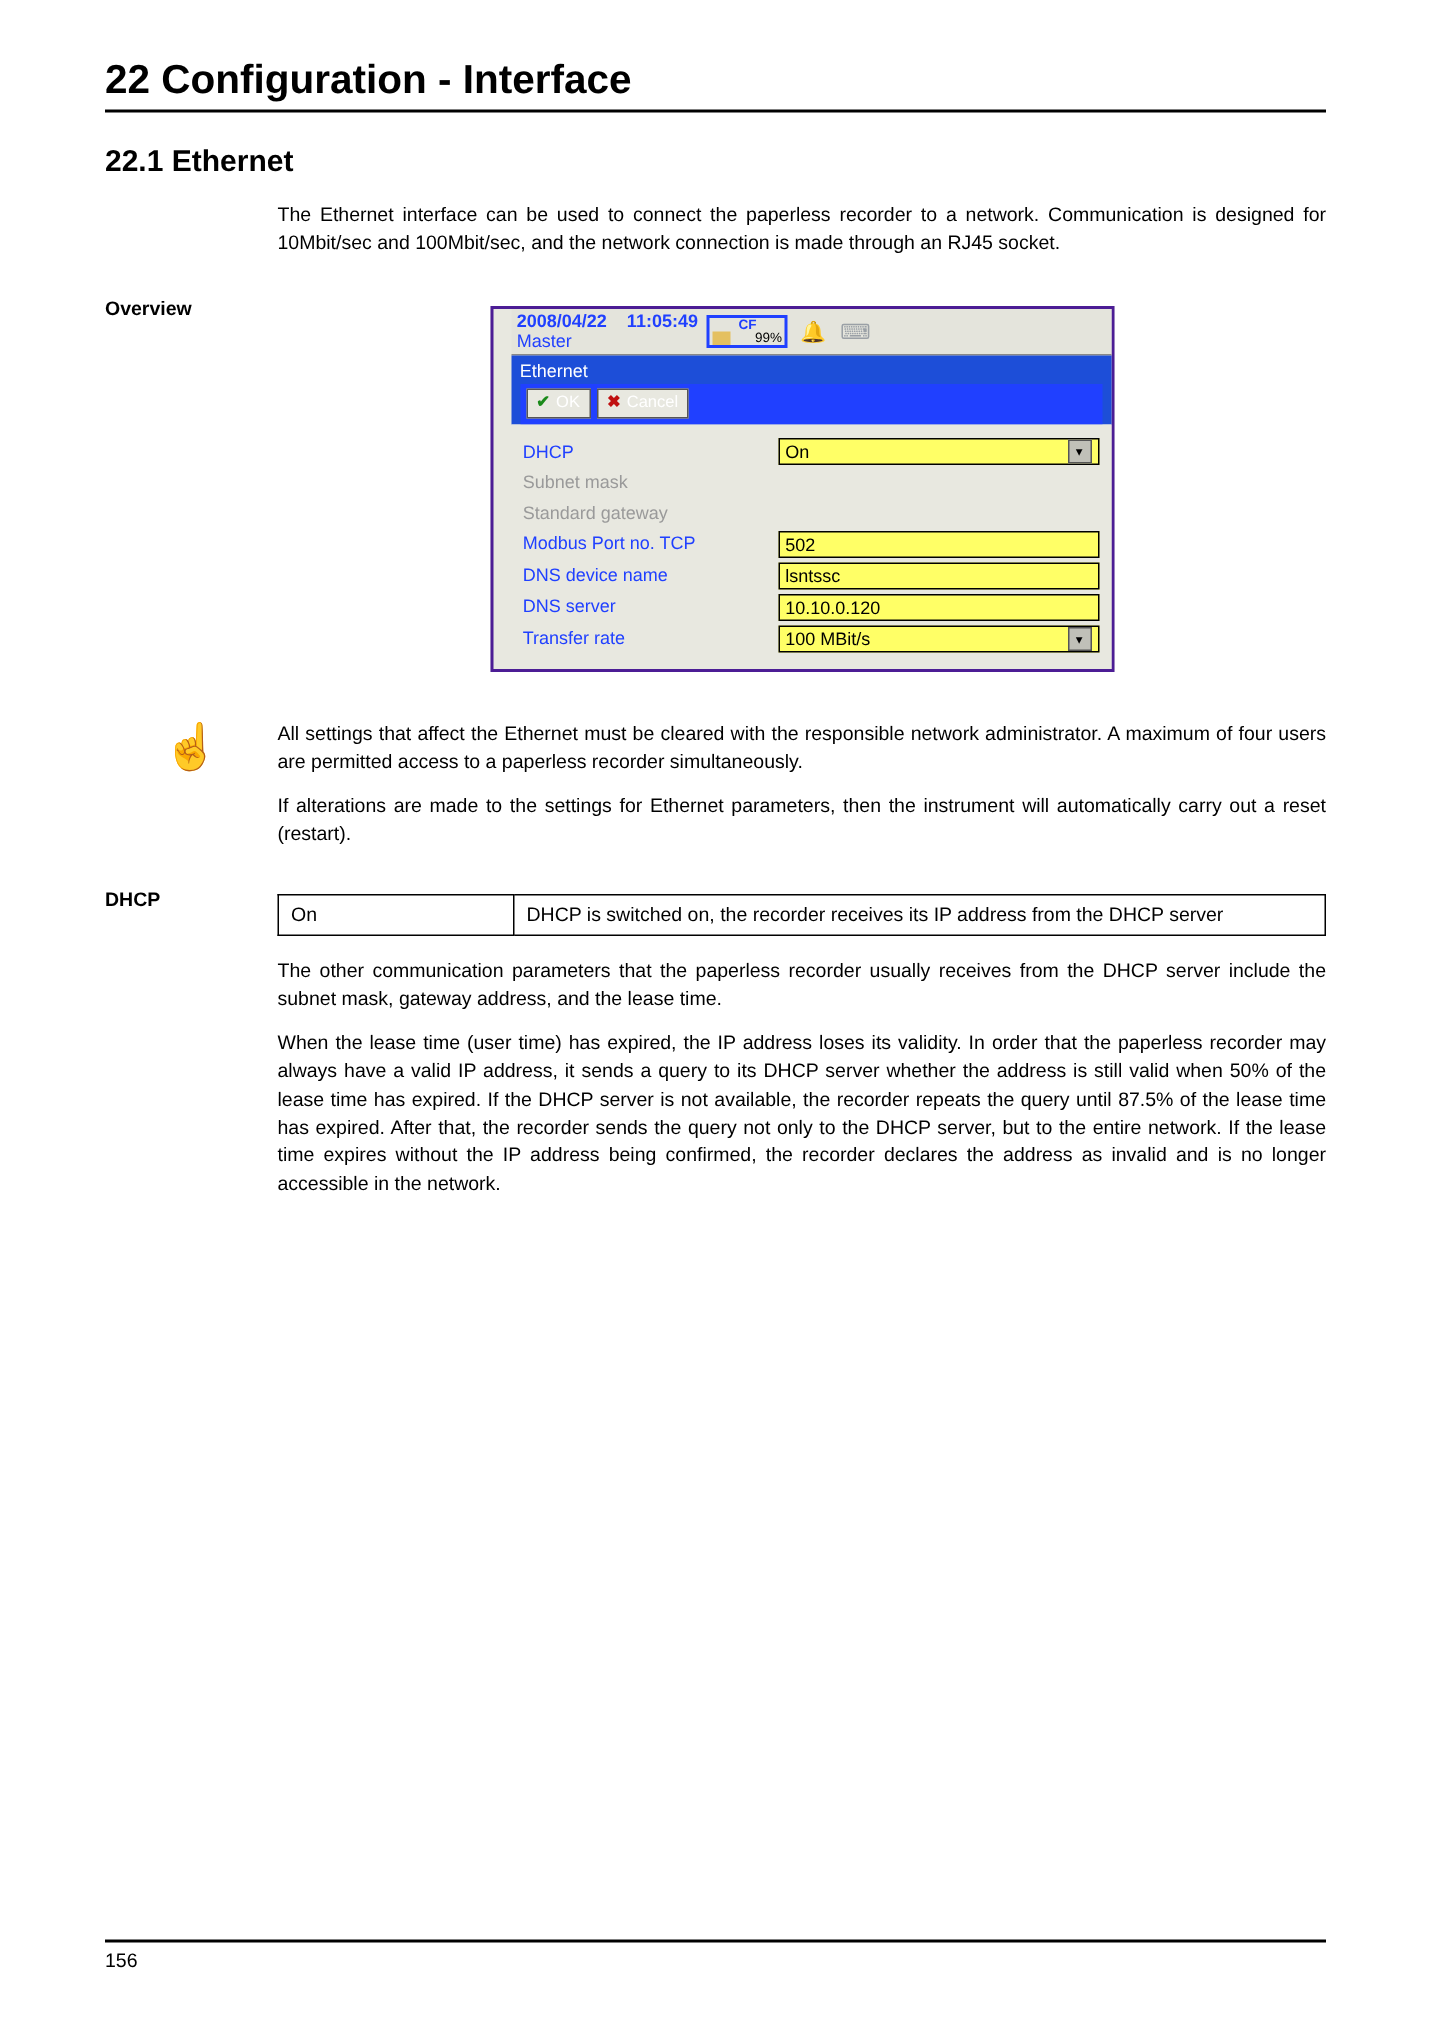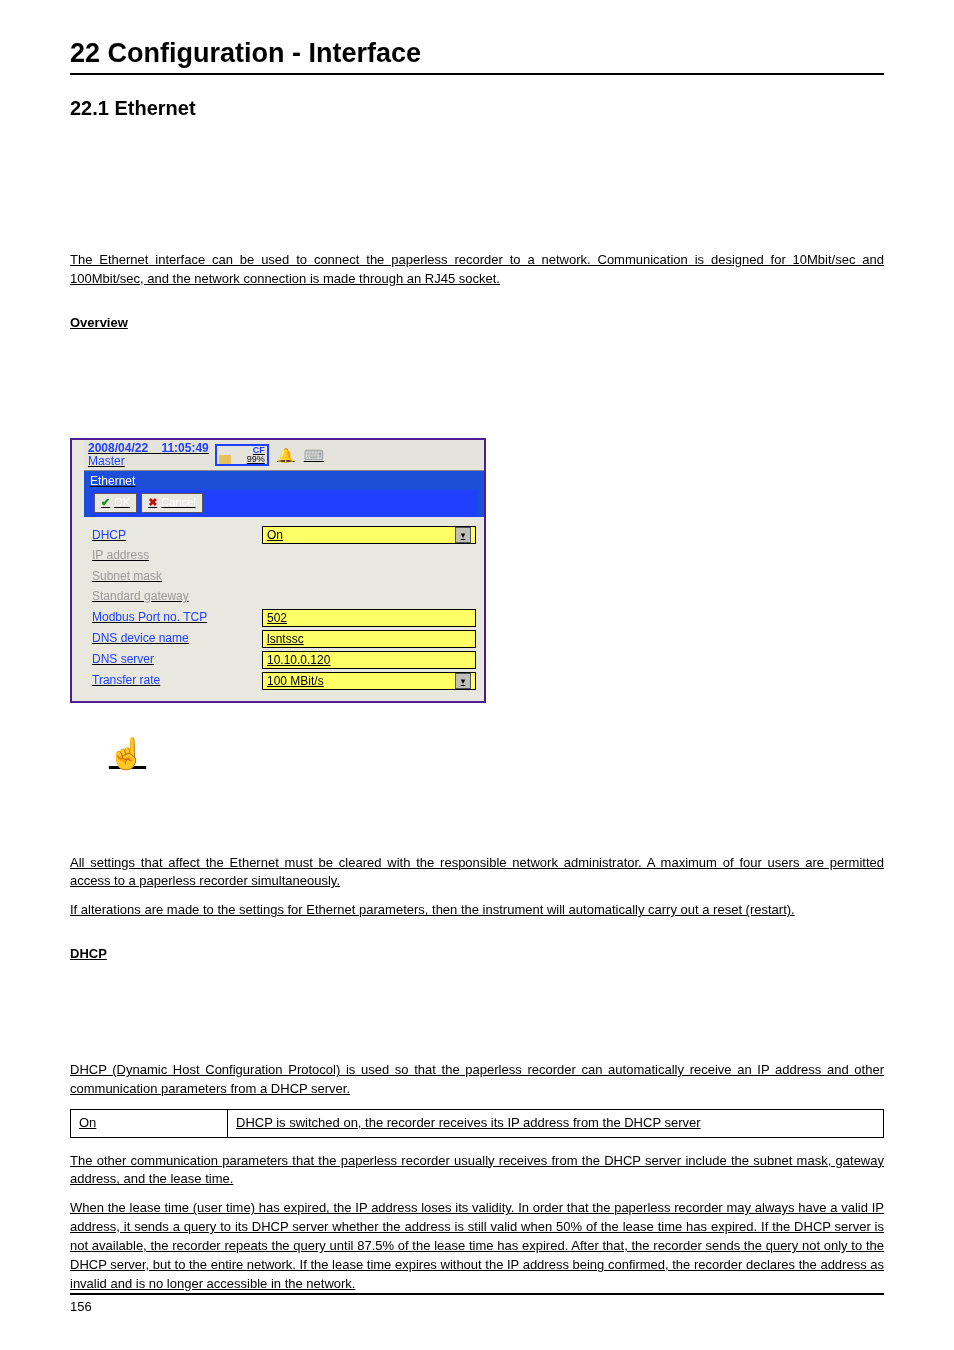--- a/index.html
+++ b/index.html
@@ -26,24 +26,23 @@
     border-top: 2px solid #000;
     margin: 0 0 22px 0;
   }
   .section-title {
     font-size: 20px;
     font-weight: bold;
     margin: 0 0 14px 0;
   }
   .content-row {
     display: flex;
-    flex-direction: column;
+    flex-direction: row;
     align-items: flex-start;
     margin-bottom: 14px;
-    text-decoration: underline;
   }
   .side-label {
     width: 115px;
     flex: 0 0 115px;
     font-size: 13px;
     font-weight: bold;
     padding-top: 2px;
   }
   .side-icon {
     width: 115px;
@@ -88,21 +87,21 @@
     font-weight: bold;
     line-height: 1.1;
   }
   .dev-header .h-left .line2 { font-weight: normal; }
   .cf-badge {
     border: 2px solid #2040ff;
     color: #2040ff;
     font-size: 9px;
     font-weight: bold;
     padding: 0 2px;
-    text-align: right;
+    text-align: center;
     line-height: 1;
   }
   .cf-badge .pct {
     display: flex;
     align-items: center;
     gap: 16px;
     font-size: 9px;
     font-weight: normal;
     color: #000;
   }
@@ -275,23 +274,20 @@
 
           <div class="dev-body">
             <div class="dev-row">
               <span class="lbl blue">DHCP</span>
               <span class="fld">
                 <span>On</span>
                 <span class="dd">▾</span>
               </span>
             </div>
             <div class="dev-row">
-              <span class="lbl dim">IP address</span>
-            </div>
-            <div class="dev-row">
               <span class="lbl dim">Subnet mask</span>
             </div>
             <div class="dev-row">
               <span class="lbl dim">Standard gateway</span>
             </div>
             <div class="dev-row">
               <span class="lbl blue">Modbus Port no. TCP</span>
               <span class="fld">
                 <span>502</span>
               </span>
@@ -327,21 +323,20 @@
     </div>
     <div class="body-col">
       <p>All settings that affect the Ethernet must be cleared with the responsible network administrator. A maximum of four users are permitted access to a paperless recorder simultaneously.</p>
       <p>If alterations are made to the settings for Ethernet parameters, then the instrument will automatically carry out a reset (restart).</p>
     </div>
   </div>
 
   <div class="content-row">
     <div class="side-label">DHCP</div>
     <div class="body-col">
-      <p>DHCP (Dynamic Host Configuration Protocol) is used so that the paperless recorder can automatically receive an IP address and other communication parameters from a DHCP server.</p>
       <table class="dhcp-table">
         <tbody>
             <tr>
           <td>On</td>
           <td>DHCP is switched on, the recorder receives its IP address from the DHCP server</td>
         </tr>
       </tbody>
         </table>
       <p>The other communication parameters that the paperless recorder usually receives from the DHCP server include  the subnet mask, gateway address, and the lease time.</p>
       <p>When the lease time (user time) has expired, the IP address loses its validity. In order that the paperless recorder may always have a valid IP address, it sends a query to its DHCP server whether the address is still valid when 50% of the lease time has expired. If the DHCP server is not available, the recorder repeats the query until 87.5% of the lease time has expired. After that, the recorder sends the query not only to the DHCP server, but to the entire network. If the lease time expires without the IP address being confirmed, the recorder declares the address as invalid and is no longer accessible in the network.</p>

